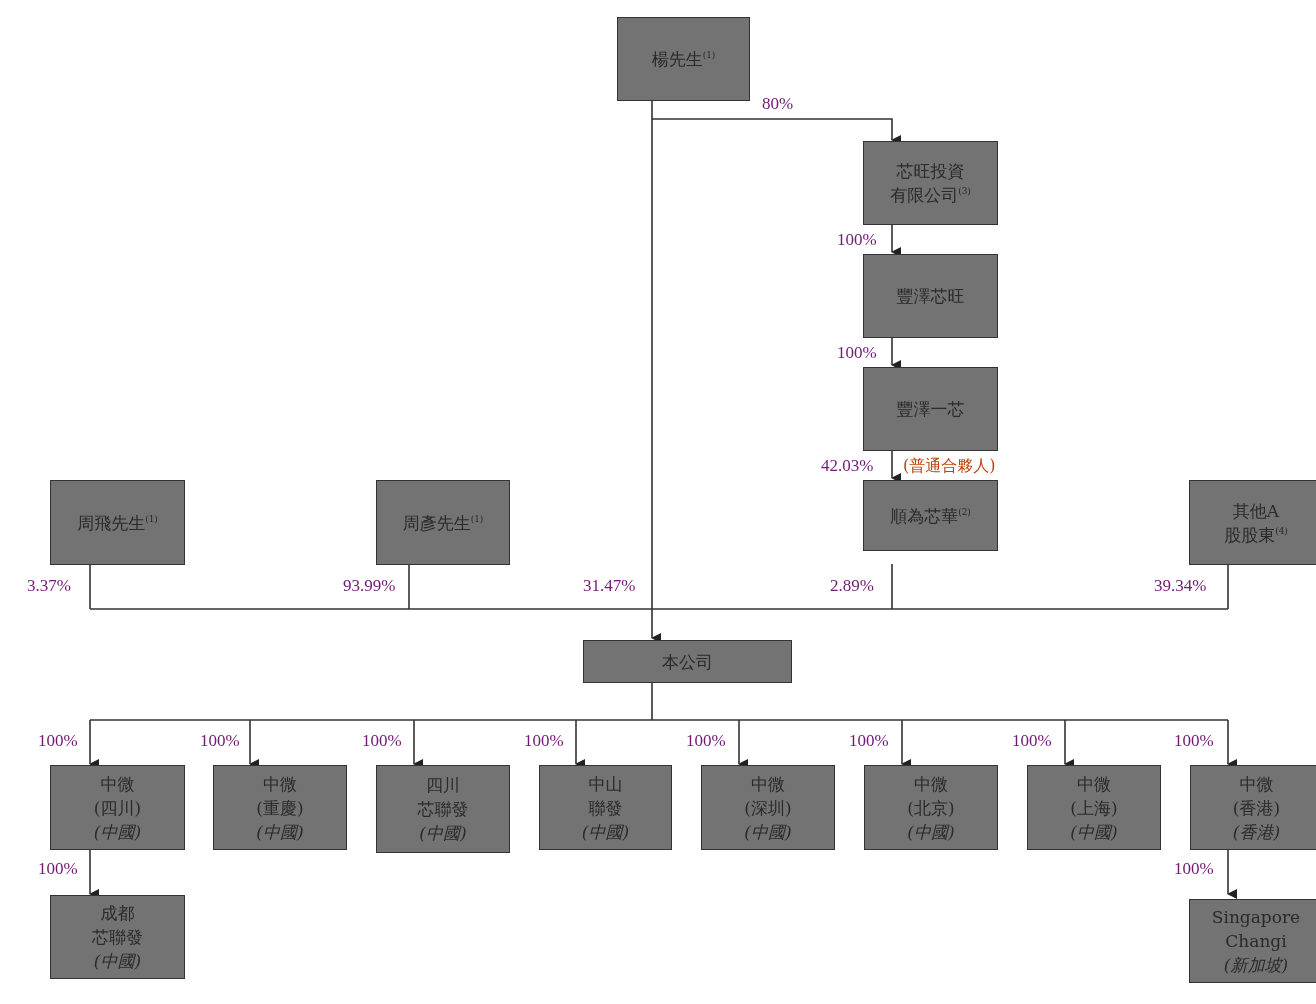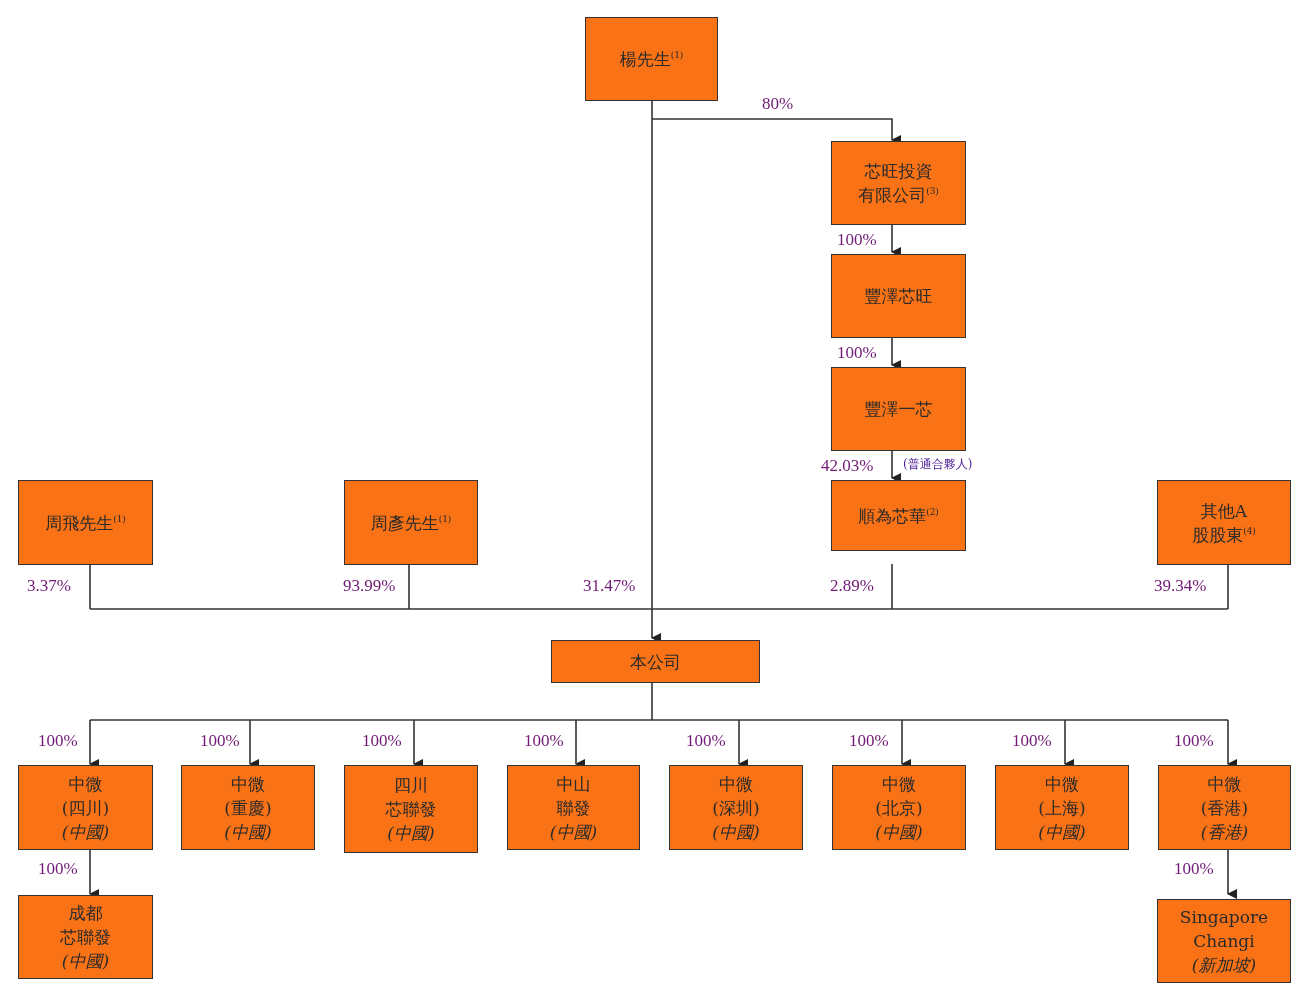--- a/index.html
+++ b/index.html
@@ -1,28 +1,28 @@
 <!DOCTYPE html>
 <html><head>
 <meta charset="utf-8">
 <style>
   html, body { margin: 0; padding: 0; background: #ffffff; }
   body { width: 1316px; height: 1004px; position: relative; overflow: hidden;
          font-family: "DejaVu Serif", "Liberation Serif", serif; color: #2a2a2a; }
   #lines { position: absolute; left: 0; top: 0; width: 1316px; height: 1004px; }
   .box { position: absolute; box-sizing: border-box; border: 1.6px solid #333;
-         background: #f97316; display: flex; flex-direction: column;
+         background: #737373; display: flex; flex-direction: column;
          align-items: center; justify-content: center; text-align: center;
-         font-size: 17px; line-height: 24px; }
+         font-size: 17px; line-height: 24px; margin-left: 32px; }
   .box .ln { display: block; white-space: nowrap; }
   .box .it { font-style: italic; }
   .box sup { font-size: 9px; vertical-align: 7px; line-height: 0; }
   .pct { position: absolute; font-family: "Liberation Serif", serif; font-size: 17px;
          white-space: nowrap; color: #701a75; }
-  .note { position: absolute; font-size: 12px; white-space: nowrap; color: #4c1d95; }
+  .note { position: absolute; font-size: 16px; white-space: nowrap; color: #c2410c; }
 </style>
 </head>
 <body>
 
 <svg id="lines" xmlns="http://www.w3.org/2000/svg">
   <defs>
     <marker id="arr" markerWidth="10" markerHeight="10" refX="5" refY="9" orient="auto" markerUnits="userSpaceOnUse">
       <path d="M0,0 L10,0 L5,10 Z" fill="#222"></path>
     </marker>
   </defs>

